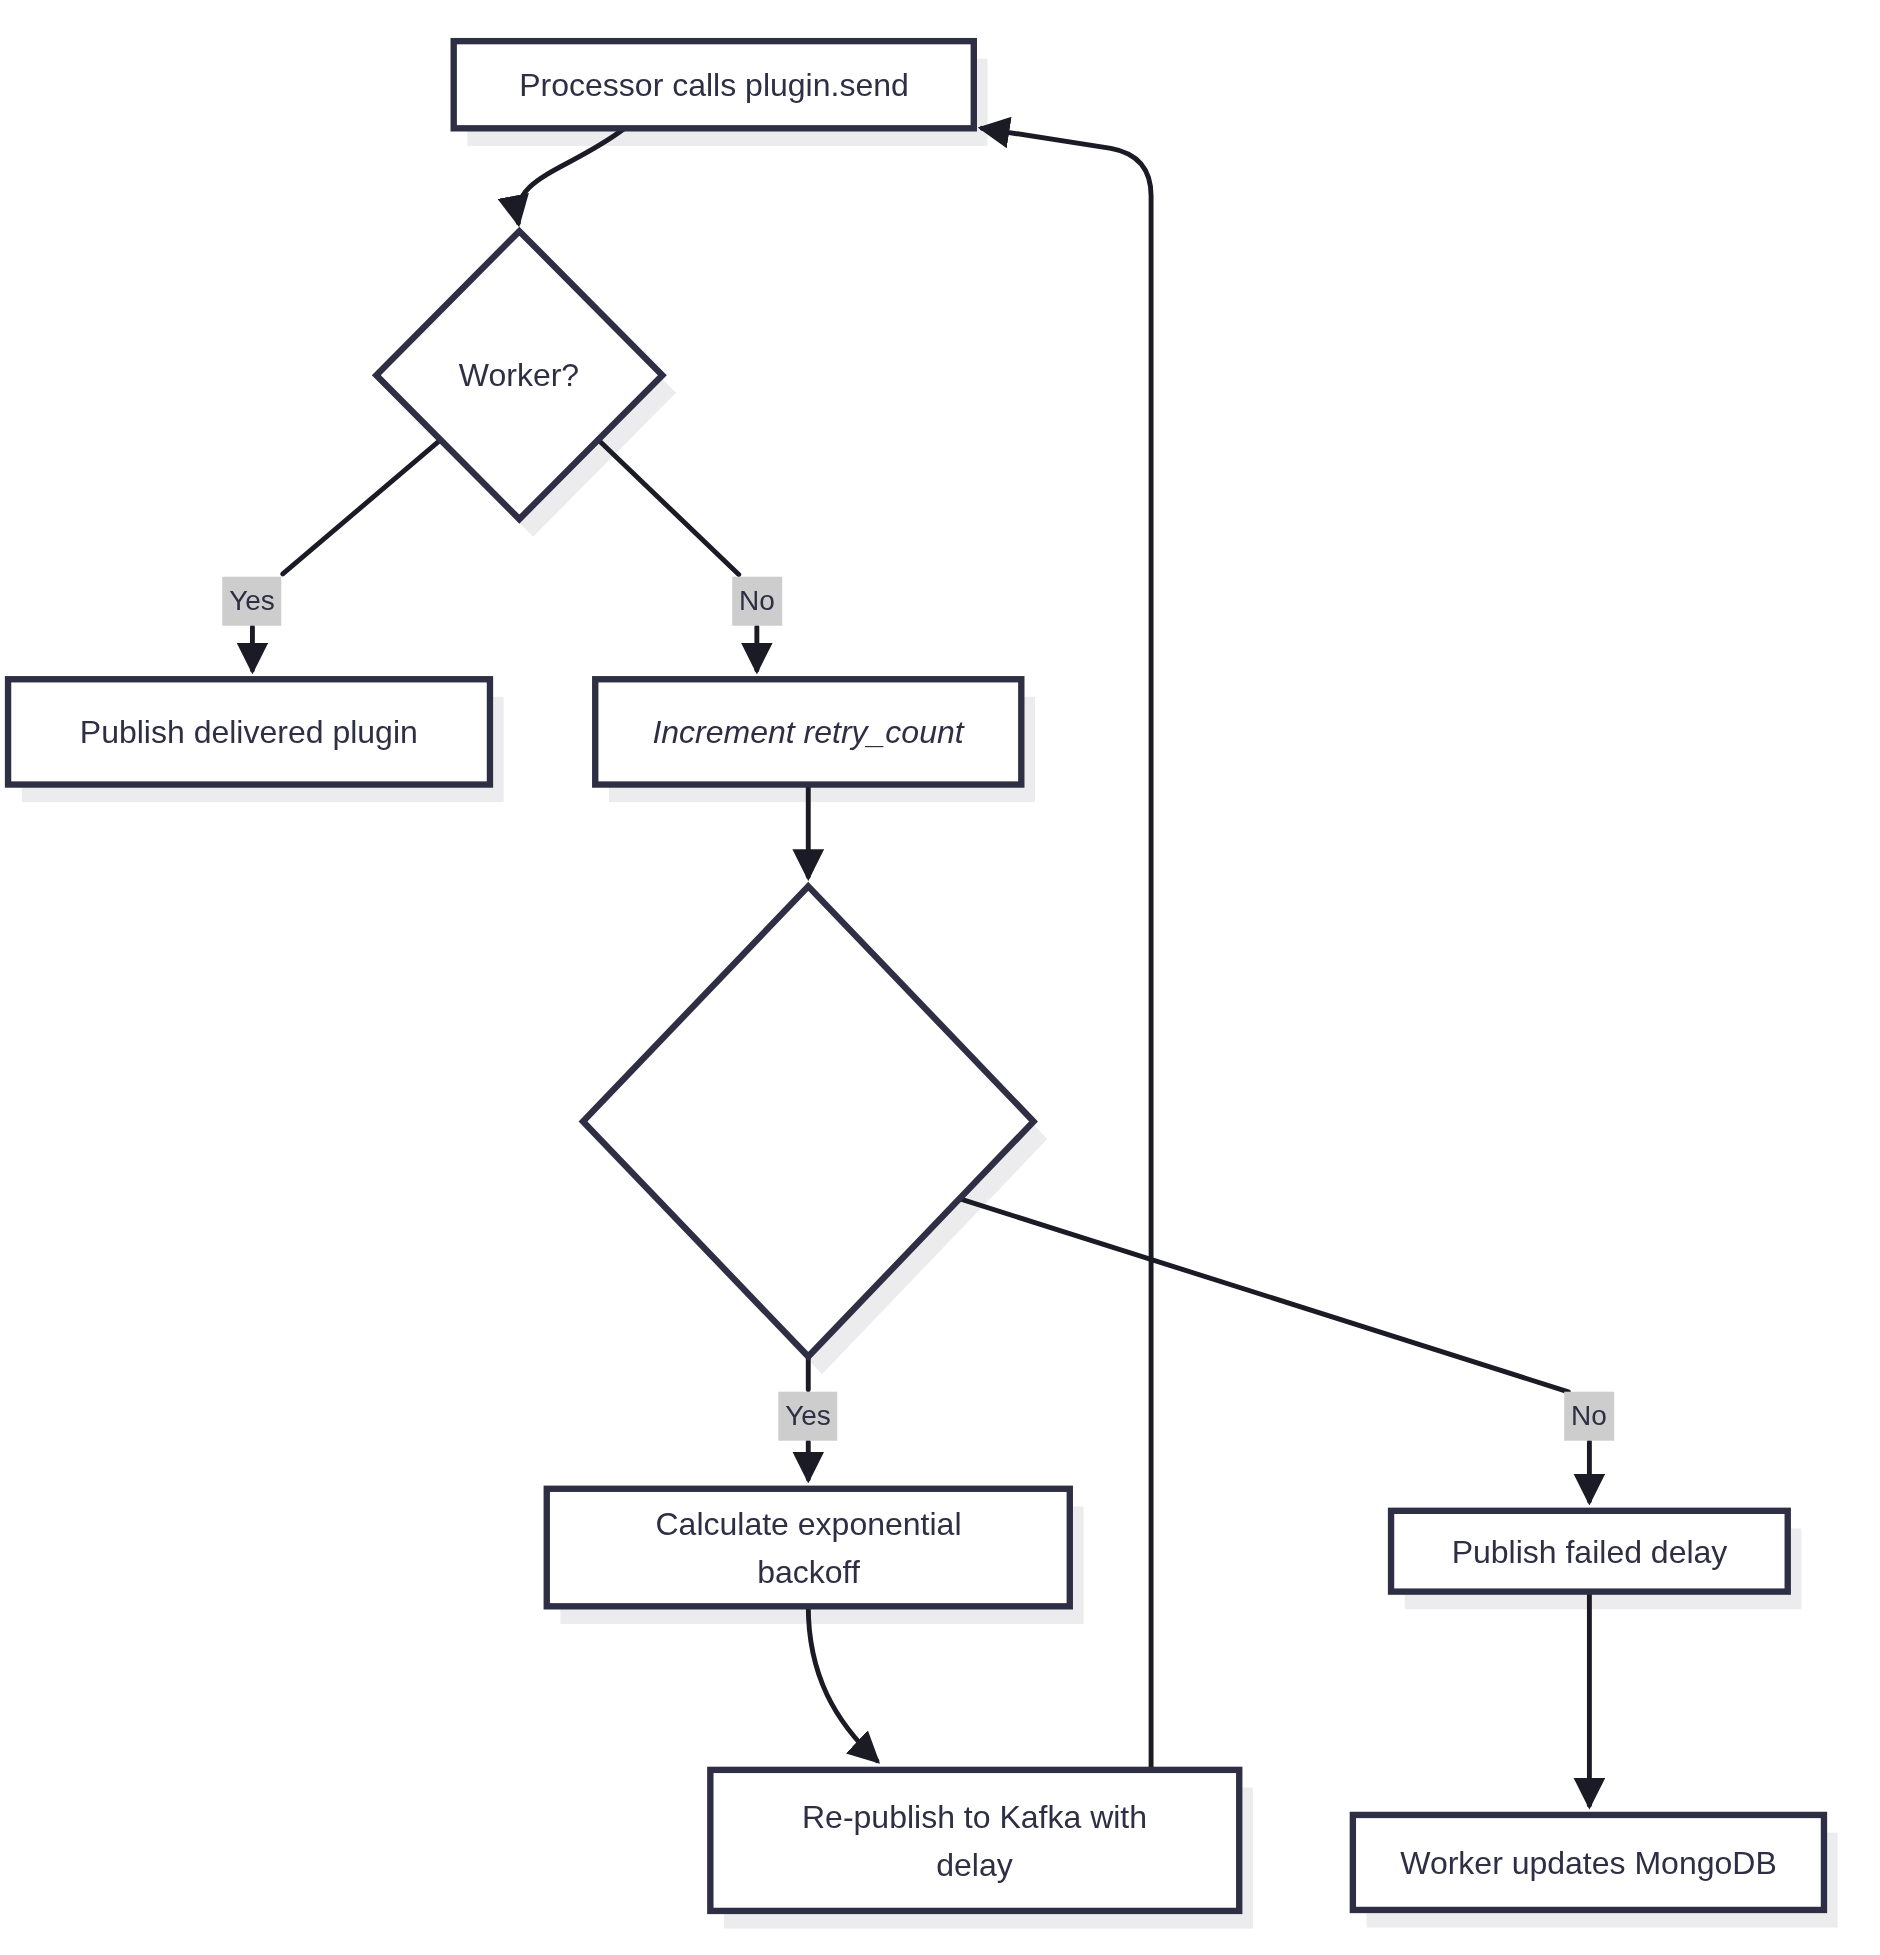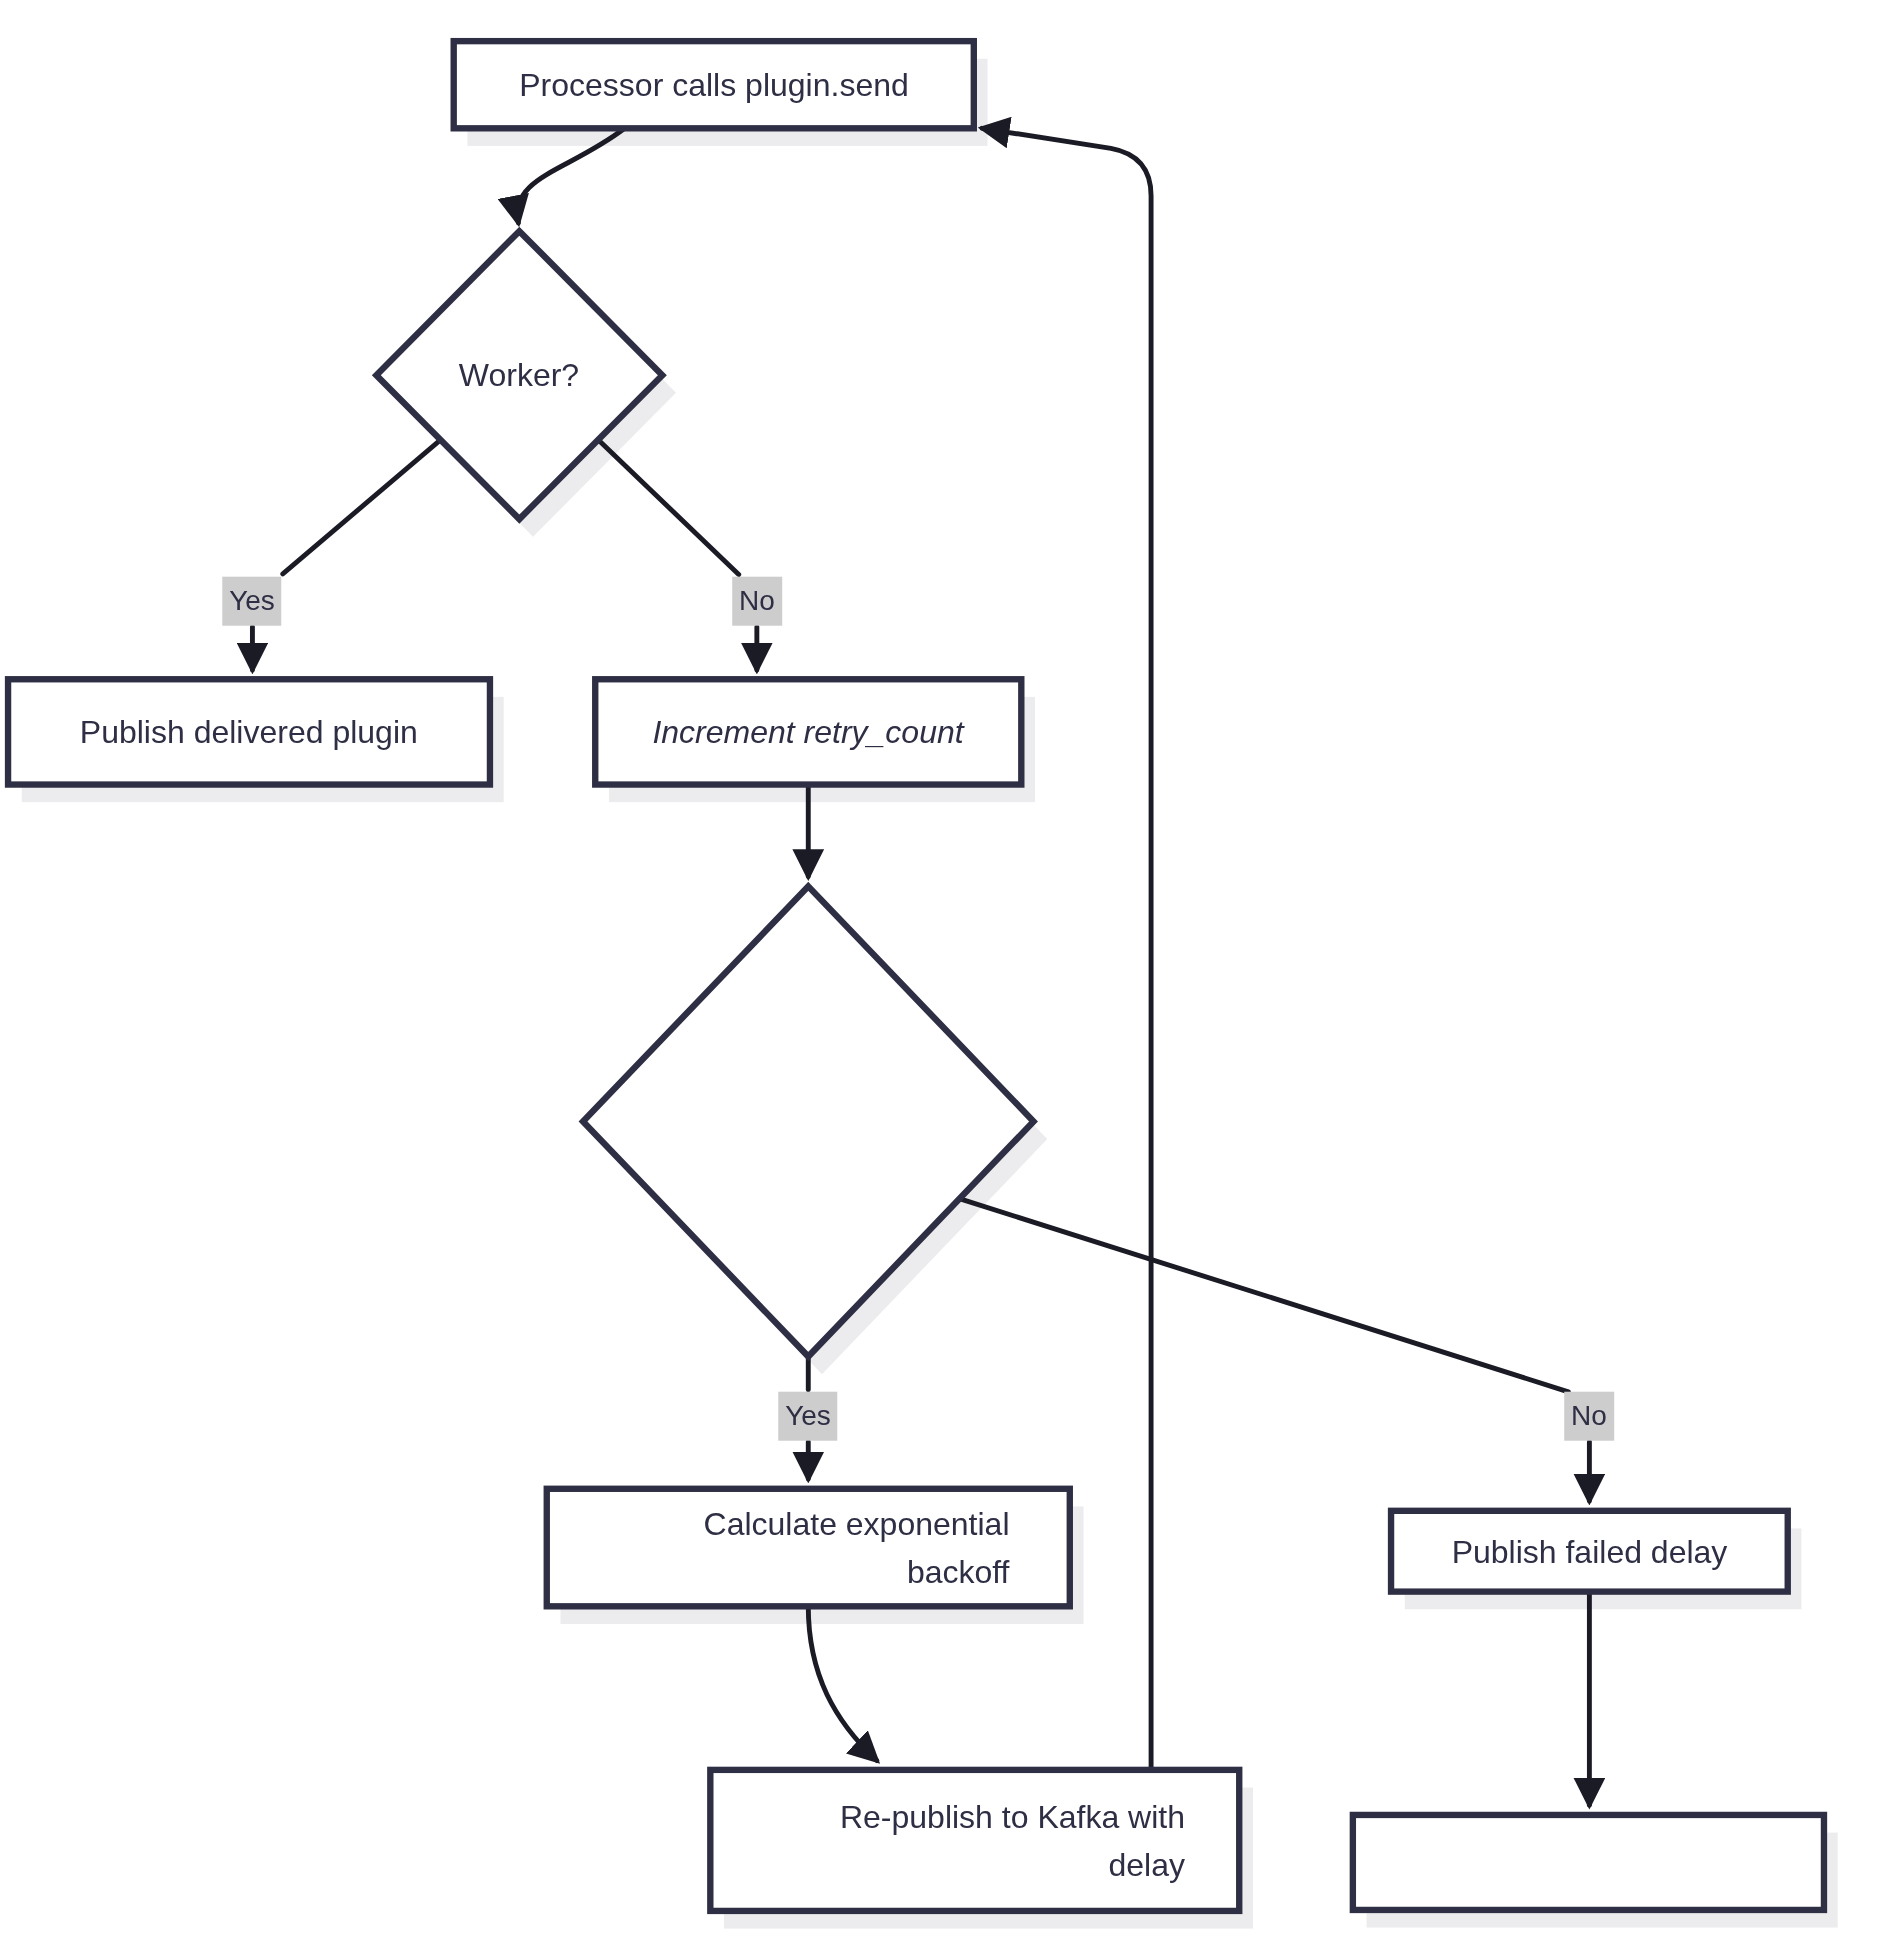--- a/index.html
+++ b/index.html
@@ -20,21 +20,21 @@
     left: 0;
     top: 0;
     width: 1881px;
     height: 1955px;
   }
   .node-text {
     position: absolute;
     display: flex;
     align-items: center;
     justify-content: center;
-    text-align: right;
+    text-align: center;
     color: #2e2e44;
     font-size: 32px;
     line-height: 1.5;
     letter-spacing: 0px;
   }
   .node-text .inner {
     display: inline-block;
   }
   .edge-label {
     position: absolute;
@@ -132,20 +132,23 @@
   </div>
 
   <div class="node-text" style="left:1391px; top:1511px; width:397px; height:81px;">
     <span class="inner">Publish failed delay</span>
   </div>
 
   <div class="node-text" style="left:710px; top:1770px; width:529px; height:141px;">
     <span class="inner" style="max-width:421px;">Re-publish to Kafka with delay</span>
   </div>
 
+  <div class="node-text" style="left:1353px; top:1815px; width:471px; height:95px;">
+    <span class="inner">Worker updates MongoDB</span>
+  </div>
 
   <div class="edge-label" style="left:252px; top:601px;">Yes</div>
 
   <div class="edge-label" style="left:757px; top:601px;">No</div>
 
   <div class="edge-label" style="left:808px; top:1416px;">Yes</div>
 
   <div class="edge-label" style="left:1589px; top:1416px;">No</div>
 
 </div>

